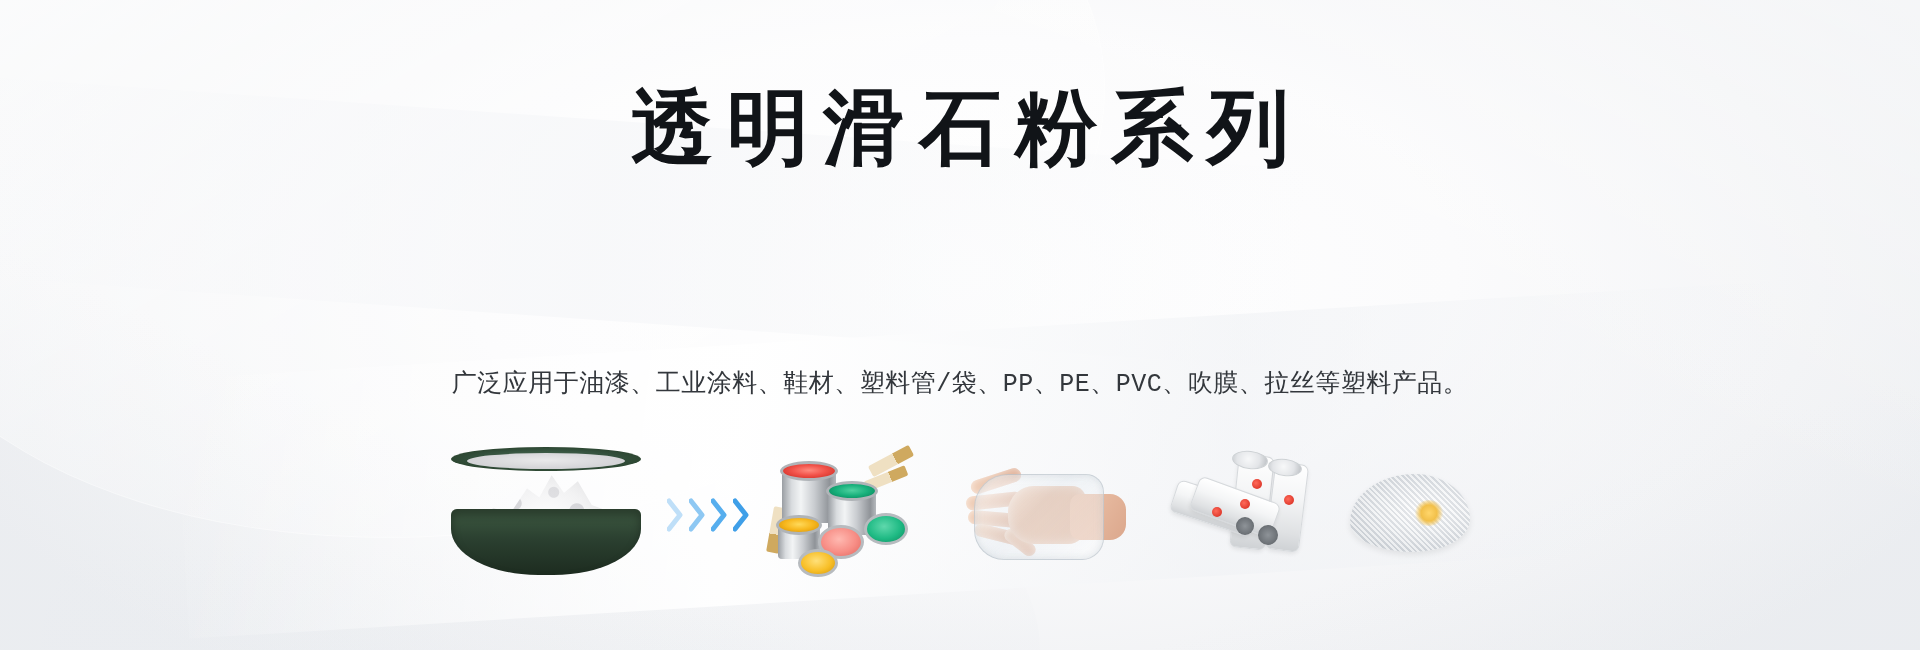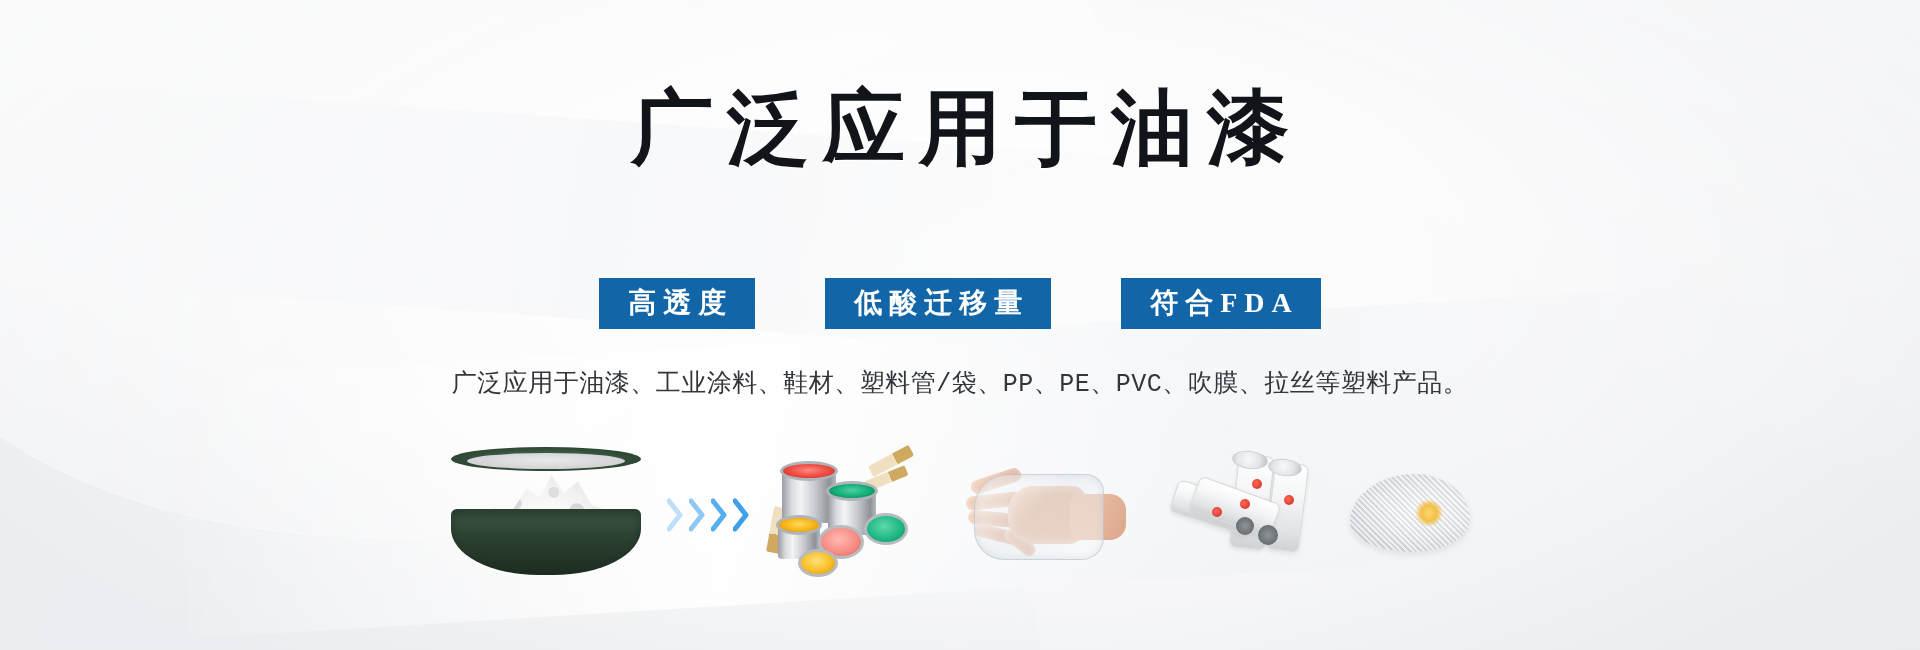--- a/index.html
+++ b/index.html
@@ -167,27 +167,22 @@
   <div class="swoosh sw1"></div>
   <div class="swoosh sw2"></div>
   <div class="swoosh sw3"></div>
   <div class="swoosh sw4"></div>
   <div class="swoosh sw5"></div>
   <div class="diag2"></div>
   <div class="diag"></div>
 
   <div class="content">
 
-    <div class="title">广泛应用于油漆</div>
-
-    <div class="badges">
-      <div class="badge">高透度</div>
-      <div class="badge">低酸迁移量</div>
-      <div class="badge">符合FDA</div>
-    </div>
+    <div class="title">透明滑石粉系列</div>
+
 
     <div class="subtitle">广泛应用于油漆、工业涂料、鞋材、塑料管/袋、PP、PE、PVC、吹膜、拉丝等塑料产品。</div>
 
     <div class="strip">
 
       <div class="cell">
         <div class="bowl-wrap">
           <div class="powder"></div>
           <div class="bowl"></div>
           <div class="bowl-rim"></div>

